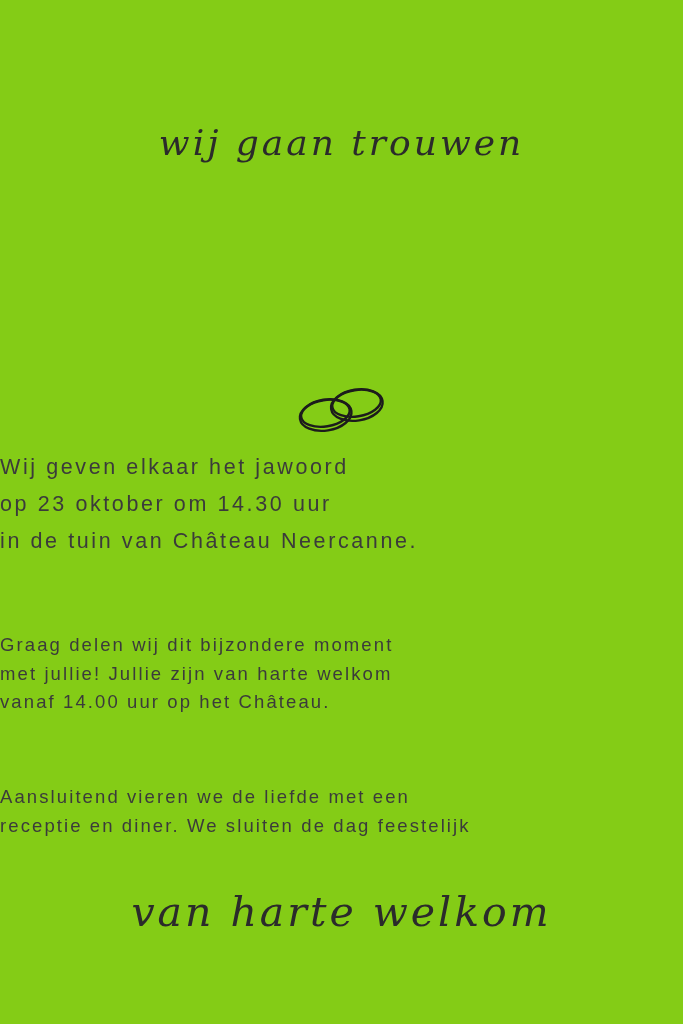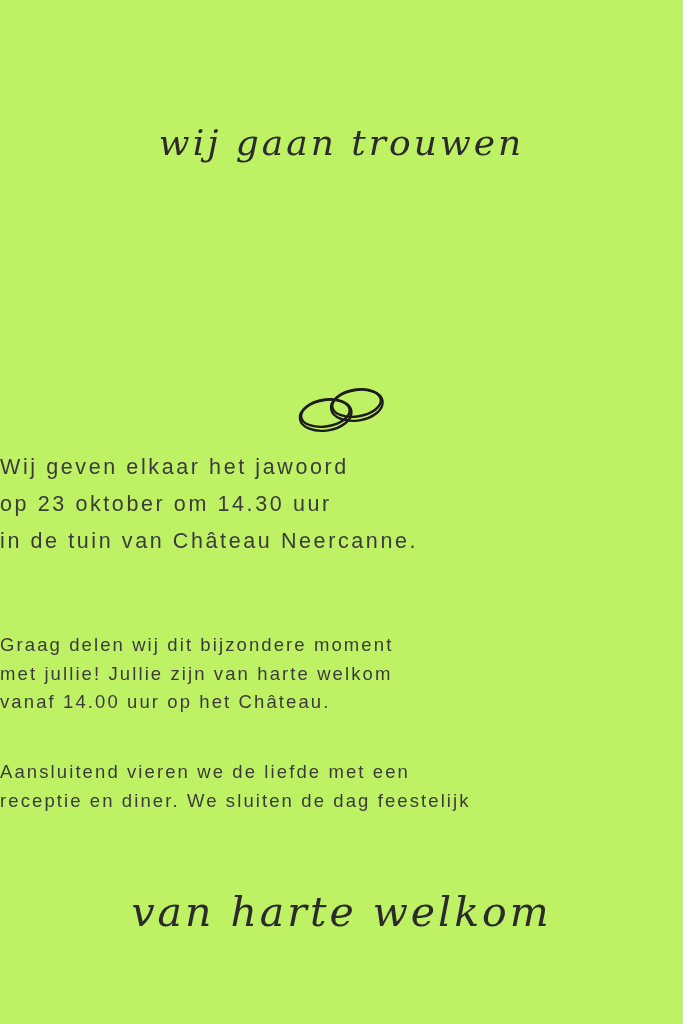--- a/index.html
+++ b/index.html
@@ -5,21 +5,21 @@
   html, body {
     margin: 0;
     padding: 0;
     background: #ffffff;
   }
   .card {
     position: relative;
     width: 683px;
     height: 1024px;
     margin: 0 auto;
-    background: #bef264;
+    background: #84cc16;
     overflow: hidden;
     font-family: "Liberation Sans", sans-serif;
   }
   .script {
     position: absolute;
     left: 0;
     width: 100%;
     text-align: center;
     font-family: "DejaVu Serif", serif;
     font-style: italic;
@@ -56,21 +56,21 @@
     letter-spacing: 2.6px;
     font-weight: 400;
   }
   .block-details {
     top: 631px;
     font-size: 18.5px;
     line-height: 28.5px;
     letter-spacing: 2.1px;
   }
   .block-party {
-    top: 758px;
+    top: 783px;
     font-size: 18.5px;
     line-height: 28.5px;
     letter-spacing: 2.1px;
   }
   .line {
     white-space: nowrap;
   }
 </style>
 </head>
 <body>

